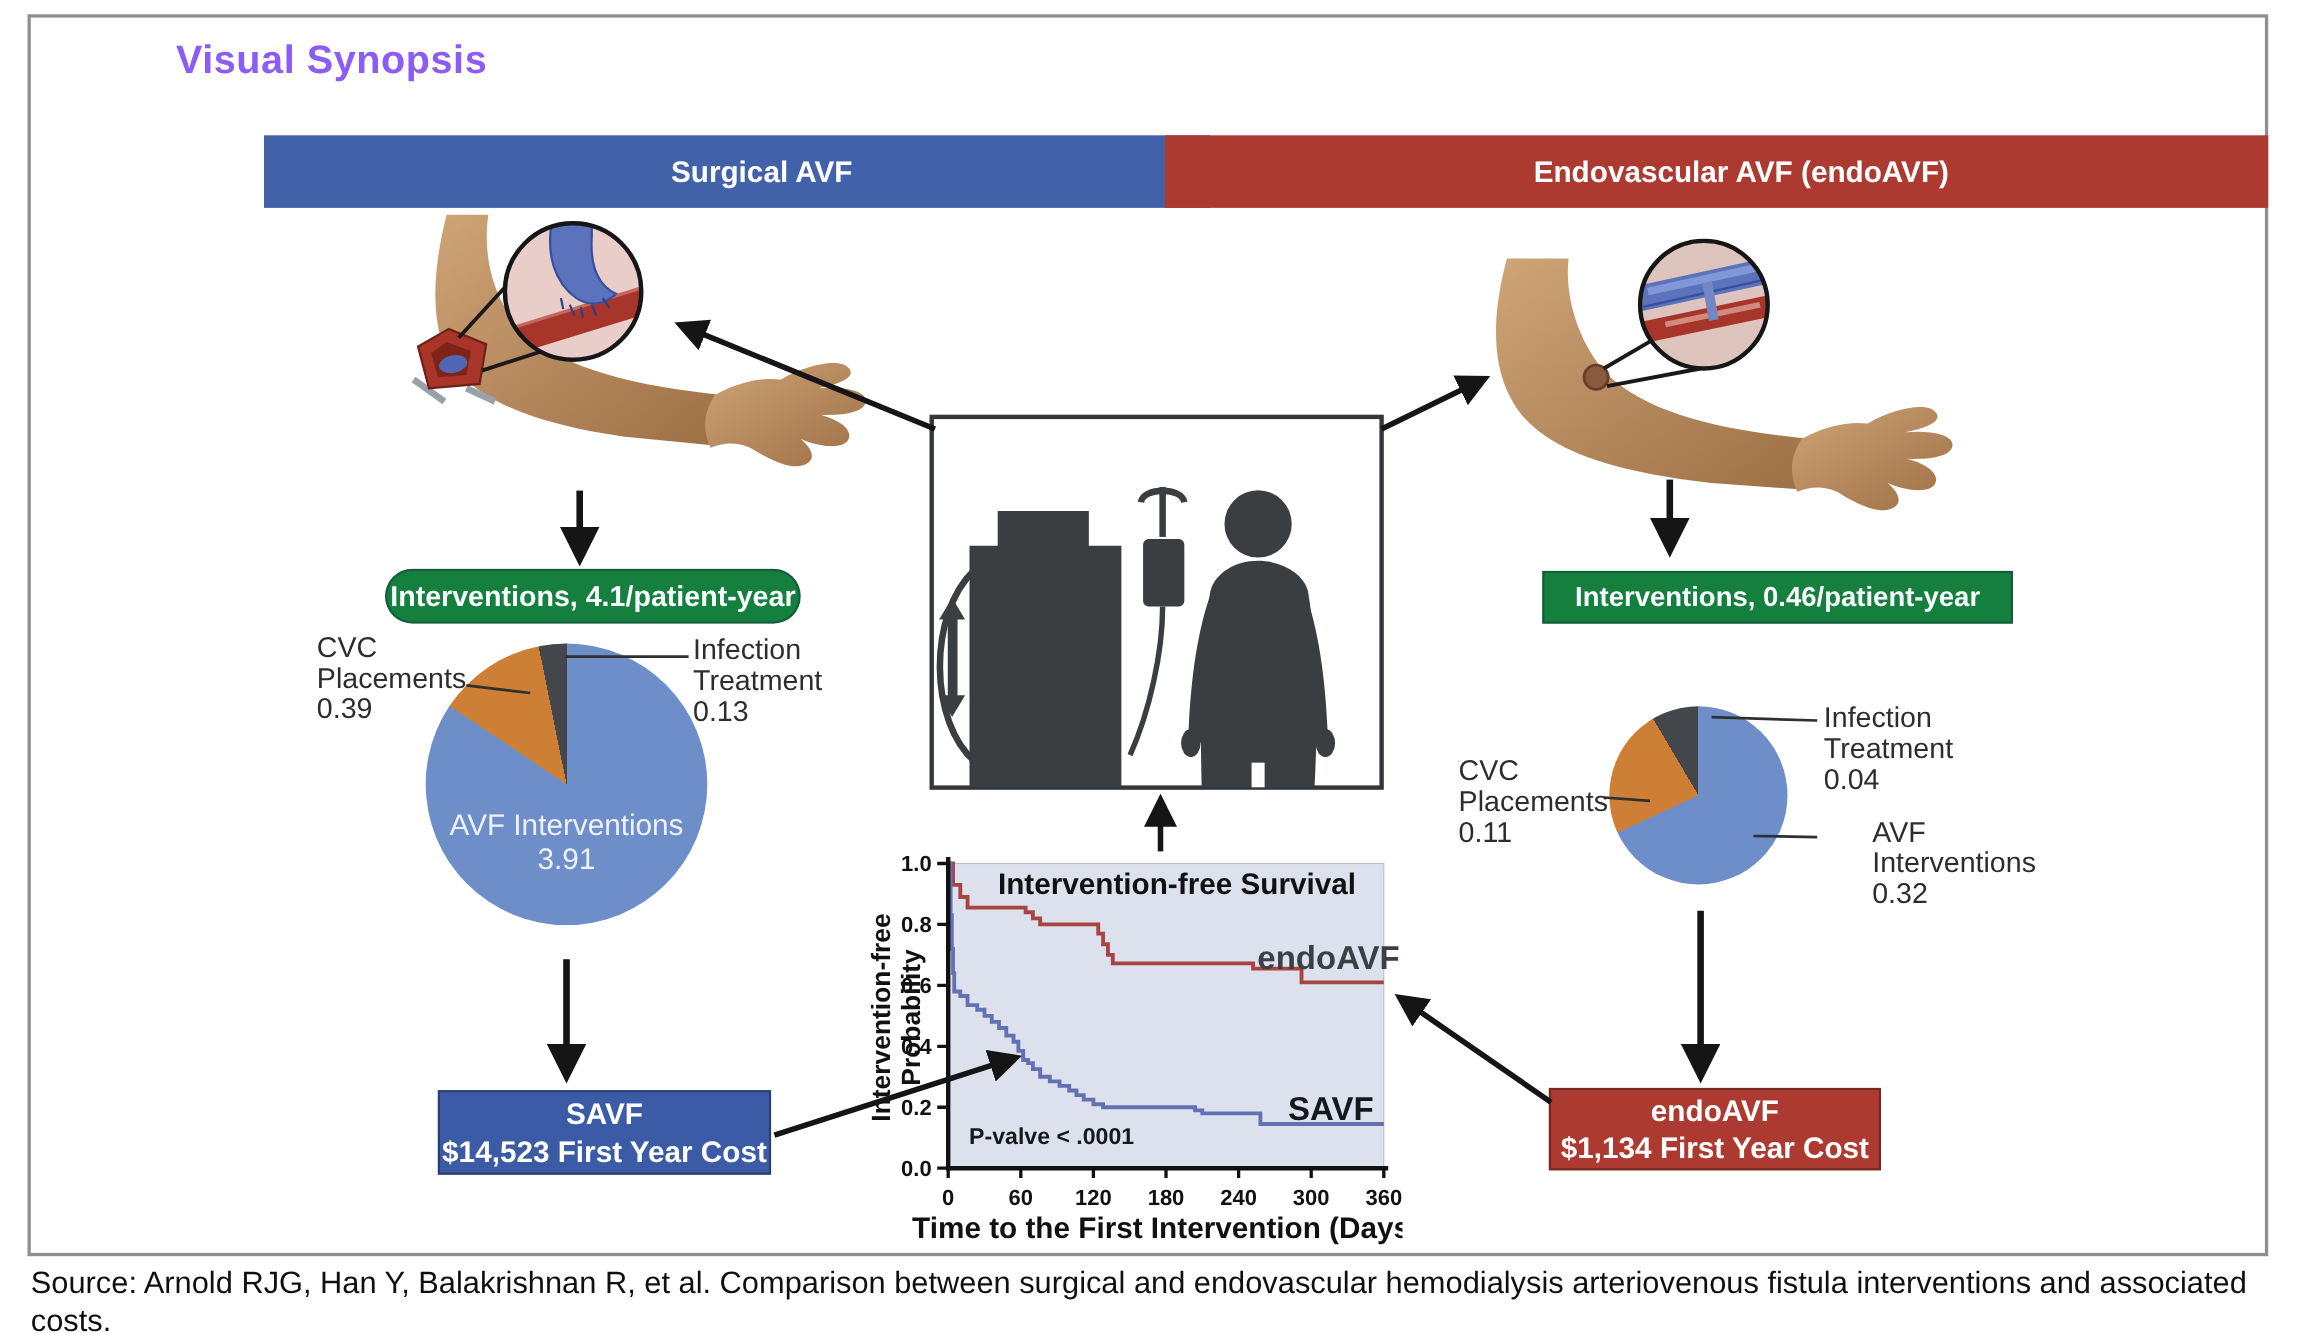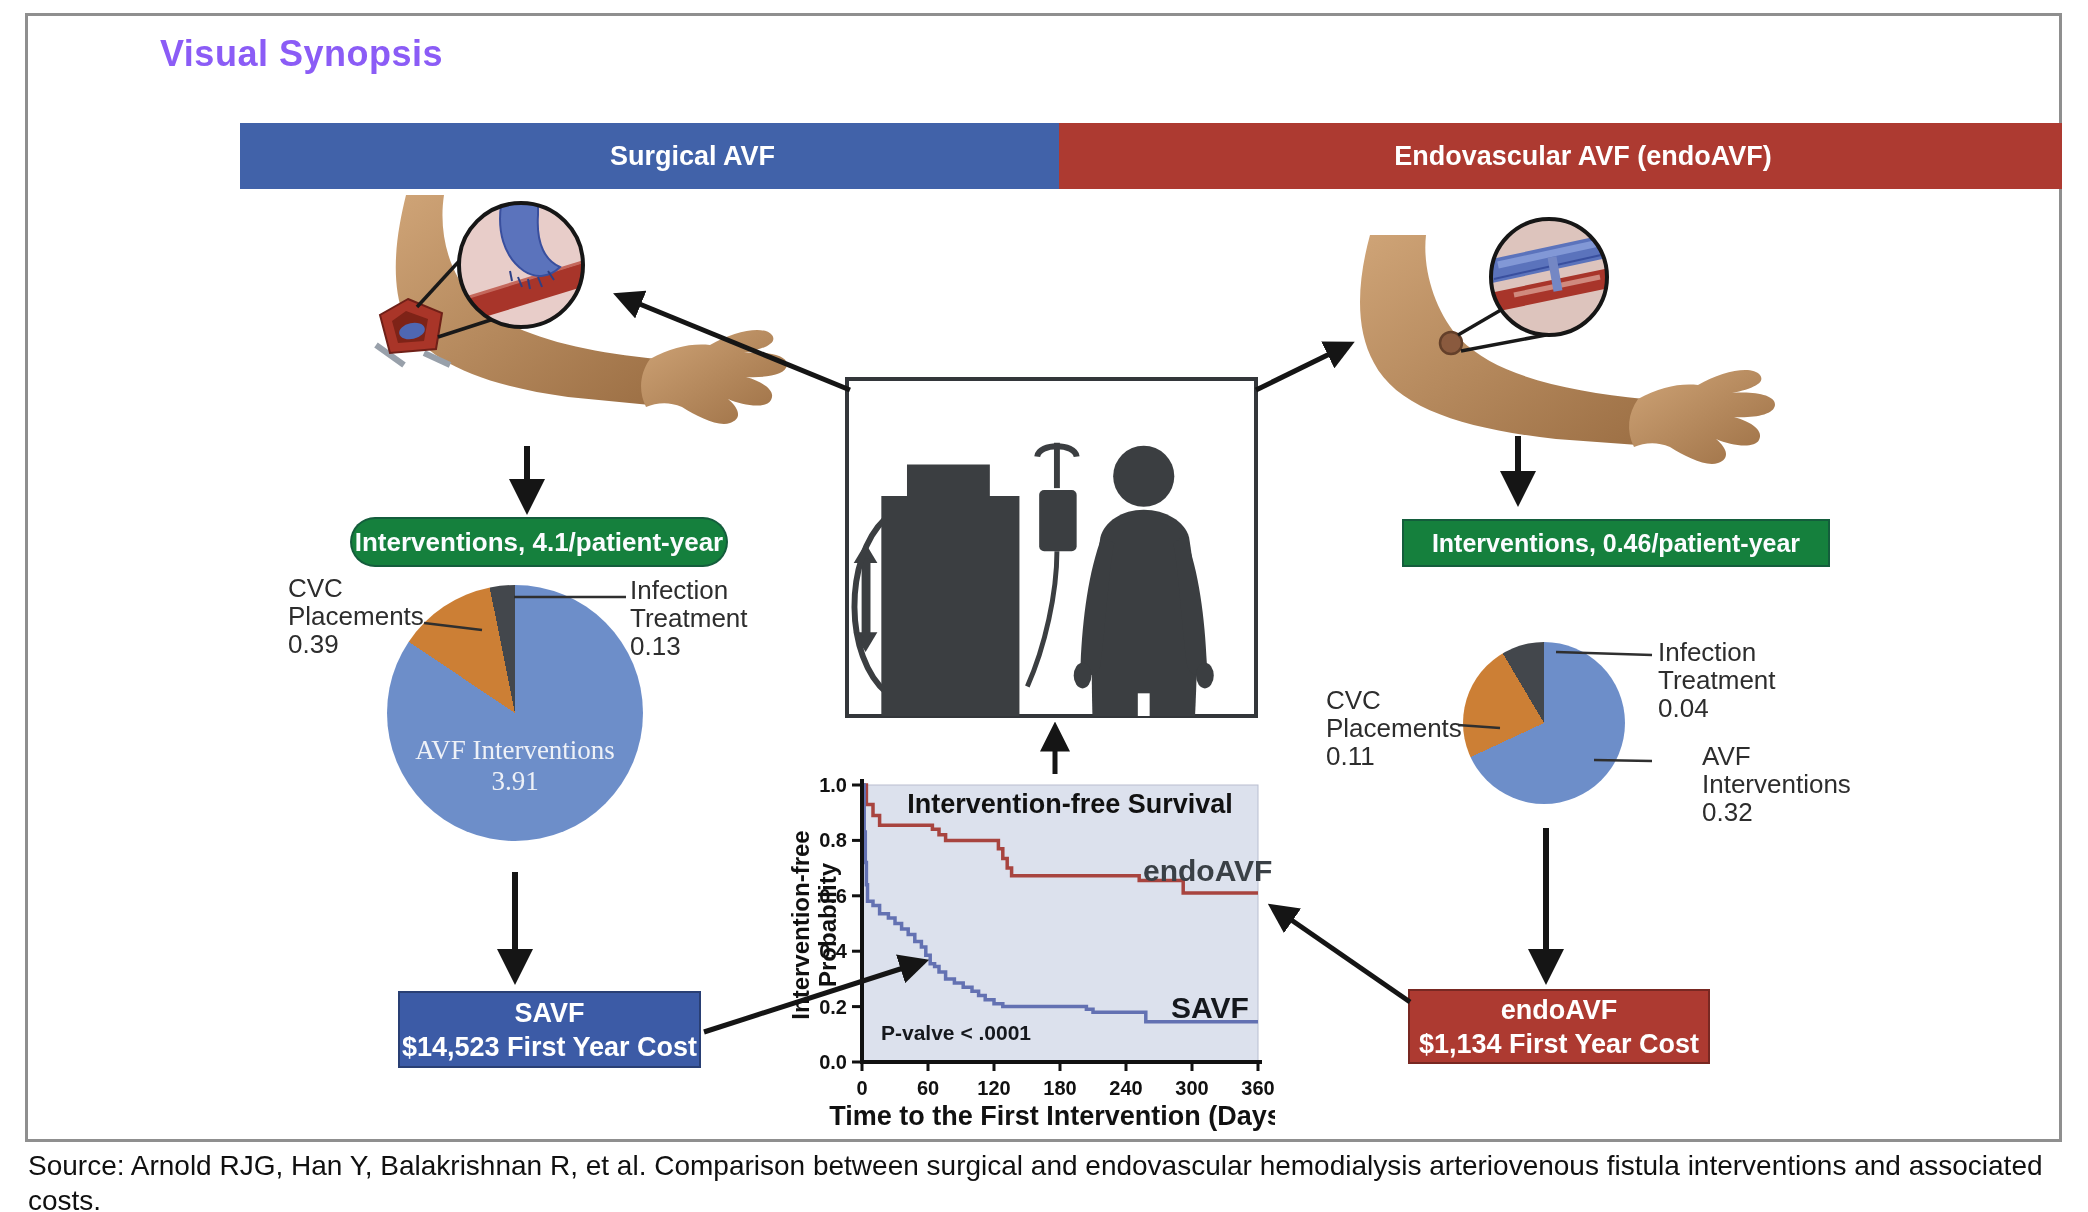--- a/index.html
+++ b/index.html
@@ -19,21 +19,21 @@
   .patient-box{position:absolute;left:845px;top:377px;width:413px;height:341px;
           border:4px solid #33363a;background:#ffffff;box-sizing:border-box;}
   .patient-header{height:42px;background:#3e4144;color:#ffffff;font-weight:700;font-size:27px;
           display:flex;align-items:center;justify-content:center;border-bottom:2px solid #ffffff;}
   .patient-art{position:absolute;left:0;top:44px;width:405px;height:291px;}
   .label-box{position:absolute;display:flex;align-items:center;justify-content:center;
           color:#fbfcff;font-weight:700;border:2px solid rgba(20,30,60,.35);box-sizing:border-box;}
   .label-blue{left:350px;top:517px;width:378px;height:50px;background:#15803d;font-size:26px;border-radius:25px;}
   .label-red{left:1362px;top:519px;width:428px;height:48px;background:#15803d;font-size:25px;margin-left:40px;}
   .pie{position:absolute;border-radius:50%;}
-  #pie-left{left:387px;top:585px;width:256px;height:256px;font-family:Liberation Serif, serif;}
+  #pie-left{left:387px;top:585px;width:256px;height:256px;}
   #pie-right{left:1463px;top:642px;width:162px;height:162px;}
   .pie-center-label{position:absolute;left:0;right:0;top:150px;text-align:center;
           color:#eef1f7;font-size:27px;line-height:31px;}
   .pie-side-label{position:absolute;color:#2d2d2d;font-size:26px;line-height:28px;}
   .cost-box{position:absolute;display:flex;flex-direction:column;align-items:center;
           justify-content:center;color:#ffffff;font-weight:700;font-size:27px;line-height:34px;
           border:2px solid rgba(0,0,0,.3);box-sizing:border-box;text-align:center;}
   .cost-blue{left:398px;top:991px;width:303px;height:77px;background:#3c5ba6;}
   .cost-red{left:1408px;top:989px;width:302px;height:75px;background:#ad3a31;}
   #km-svg{position:absolute;left:775px;top:775px;width:500px;height:360px;}

